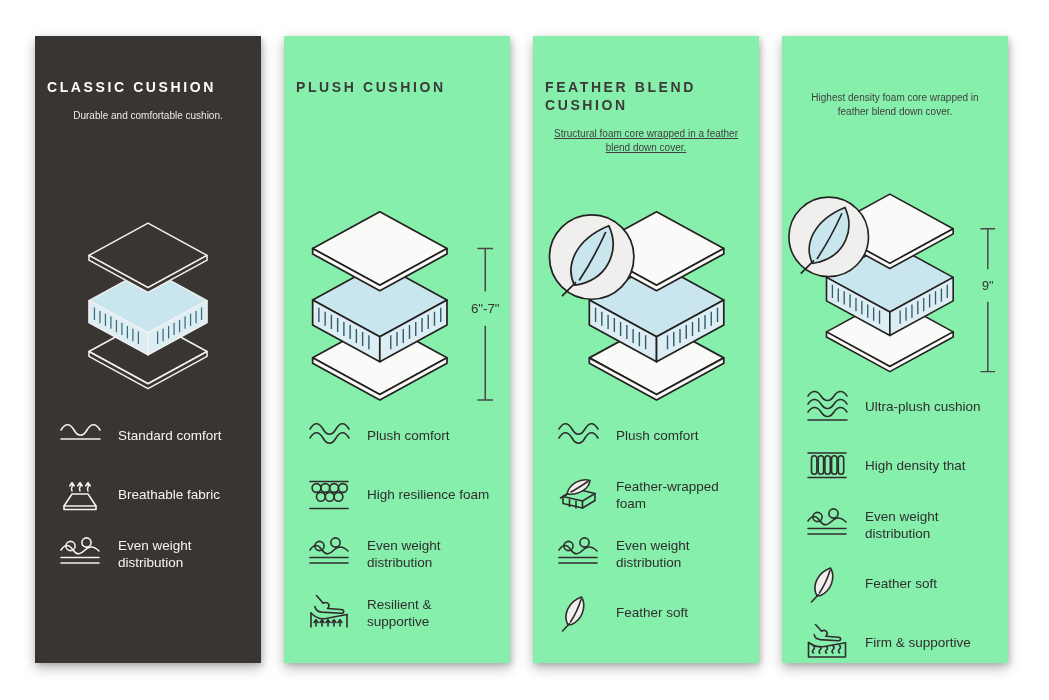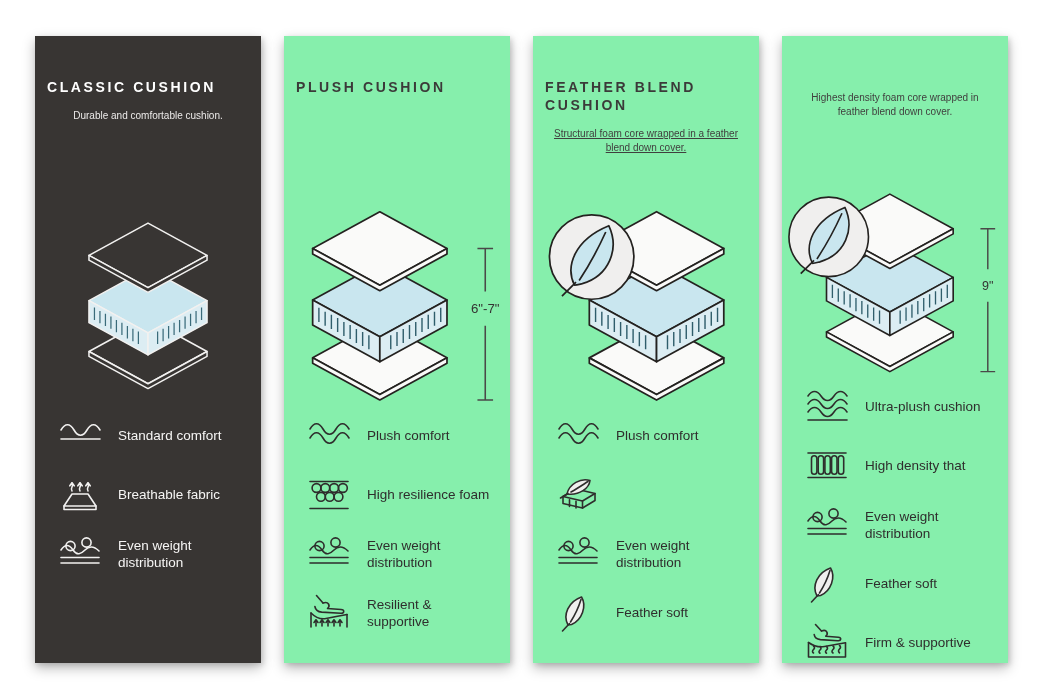--- a/index.html
+++ b/index.html
@@ -260,20 +260,21 @@
           <svg width="46" height="40" viewBox="0 0 46 40">
             <path d="M8 21.5 L21 14 L40 18.5 L27.5 26 Z"></path>
             <path d="M8 21.5 V28.5 L27.5 33 V26"></path>
             <path d="M27.5 33 L40 25.5 V18.5"></path>
             <path d="M14.5 24.7 V31.5 M21 26.2 V33"></path>
             <path class="bgfill" d="M12 19 C14 9 26 2.5 35 5.5 C34 14 24 19.5 15 19.2 Z"></path>
             <path d="M16 17 C23 13 29 9 33 6.5"></path>
             <path d="M5.5 23 L13 18.5"></path>
           </svg>
         </span>
+        <span class="f-label">Feather-wrapped foam</span>
       </div>
       <div class="feature">
         <span class="f-icon">
           <svg width="46" height="40" viewBox="0 0 46 40">
             <circle cx="13.5" cy="12" r="4.6"></circle>
               <circle cx="29.5" cy="8.5" r="4.6"></circle>
             <path d="M4 16 c4 -6 8 -6 12 0 c4 6 8 4 12 0 c4 -4 9 -4 14 1"></path>
             <path d="M4 23.5 H42"></path>
               <path d="M4 29 H42"></path>
           </svg>

